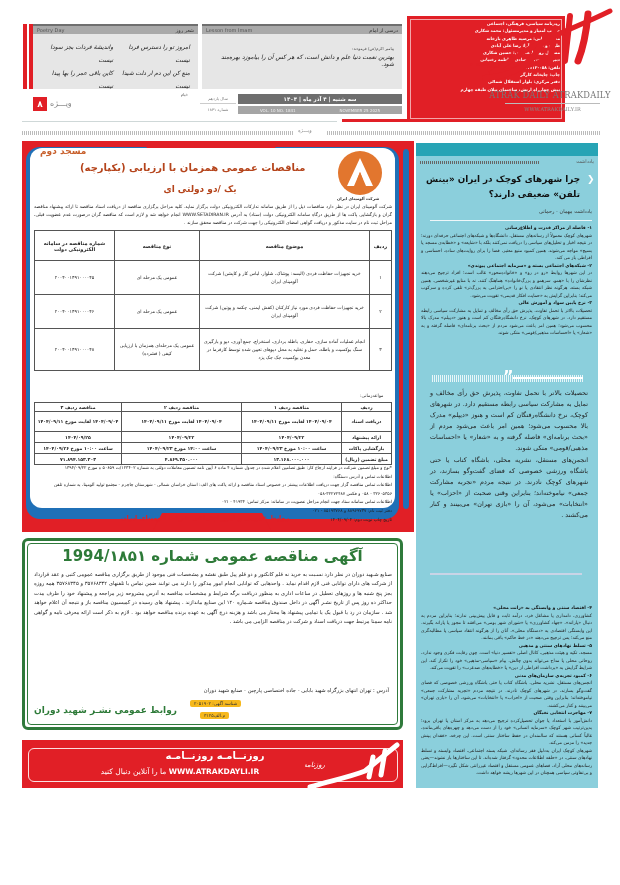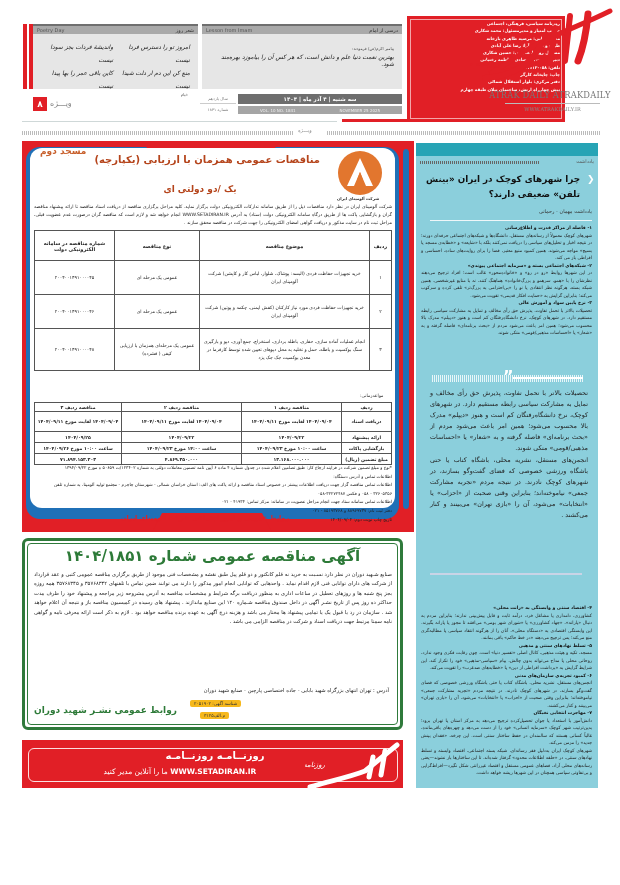--- a/index.html
+++ b/index.html
@@ -34,21 +34,21 @@
   .logo { left: 470px; top: 6px; width: 145px; height: 80px; }
   .logo-en { left: 485px; top: 90px; width: 130px; font-family: "DejaVu Serif", serif; font-size: 8.3px; color: #777; text-align: center; letter-spacing: 0.2px; }
   .logo-url { left: 505px; top: 103px; width: 95px; font-family: "DejaVu Serif", serif; font-size: 5px; color: #888; text-align: center; border-top: 1px solid #bbb; padding-top: 2px; }
 
   .hr-line { left: 22px; top: 121px; width: 315px; height: 1px; background: #cfd8d8; }
   .hr-red { left: 342px; top: 119px; width: 128px; height: 3px; background: #e11f26; }
   .dot-sep { top: 131px; height: 4px; background: repeating-linear-gradient(90deg, #bbb 0 1px, transparent 1px 2px); }
   .sep-label { left: 298px; top: 127px; font-size: 5px; color: #888; }
   .tender-inner { left: 30px; top: 148px; width: 365px; height: 360px; background: #fff; border-radius: 12px; direction: rtl; }
   .round-label { left: 40px; top: 146px; font-size: 9px; font-weight: bold; color: #c8602c; }
-  .tender-title { left: 80px; top: 154px; width: 240px; text-align: right; font-size: 10px; font-weight: bold; color: #b5441b; }
+  .tender-title { left: 80px; top: 162px; width: 240px; text-align: left; font-size: 10px; font-weight: bold; color: #b5441b; }
   .tender-sub { left: 80px; top: 184px; width: 240px; text-align: center; font-size: 9px; font-weight: bold; color: #b5441b; }
   .company-logo { left: 337px; top: 150px; width: 46px; height: 46px; }
   .company-name { left: 322px; top: 196px; width: 72px; text-align: center; font-size: 4px; font-weight: bold; color: #333; }
   .tender-intro { left: 34px; top: 203px; width: 358px; font-size: 4.6px; line-height: 8px; color: #222; text-align: justify; direction: rtl; }
 
   table.t1, table.t2 { position: absolute; border-collapse: collapse; direction: rtl; }
   table.t1 td, table.t1 th, table.t2 td, table.t2 th { border: 1px solid #555; text-align: center; vertical-align: middle; color: #222; }
   table.t1 { left: 34px; top: 230px; width: 358px; font-size: 4.6px; }
   table.t1 th { font-weight: bold; font-size: 5px; height: 30px; }
   table.t1 td { line-height: 8px; padding: 2px; }
@@ -256,33 +256,33 @@
   <div>اطلاعات تماس و آدرس دستگاه:</div>
   <div>اطلاعات تماس مناقصه گزار جهت دریافت اطلاعات بیشتر در خصوص اسناد مناقصه و ارائه پاکت های الف: استان خراسان شمالی - شهرستان جاجرم - مجتمع تولید آلومینا، به شماره تلفن ۳۲۶۰۵۳۵۶ - ۰۵۸ و فکس ۳۲۲۷۲۴۸۷-۰۵۸</div>
   <div>اطلاعات تماس سامانه ستاد جهت انجام مراحل عضویت در سامانه: مرکز تماس: ۴۱۹۳۴ - ۰۲۱</div>
   <div>دفتر ثبت نام: ۸۸۹۶۹۷۳۷ و ۸۵۱۹۳۷۶۸ - ۰۲۱</div>
   <div>تاریخ چاپ نوبت دوم: ۱۴۰۴/۰۹/۰۴</div>
 </div>
 <div class="abs pr-line">روابط عمومی و امور اجتماعی شرکت آلومینای ایران</div>
 
 <div class="abs t2-outer"></div>
 <div class="abs t2-inner"></div>
-<div class="abs ad2-title">آگهی مناقصه عمومی شماره ۱۴۰۴/۱۸۵۱</div>
+<div class="abs ad2-title">آگهی مناقصه عمومی شماره 1994/۱۸۵۱</div>
 <div class="abs ad2-body">صنایع شـهید دوران در نظر دارد نسـبت به خرید نه قلم کانکتور و دو قلم پیل طبق نقشه و مشخصات فنی موجود از طریق برگزاری مناقصه عمومی کتبی و عقد قرارداد از شرکت های دارای توانایی فنی لازم اقدام نماید . واحدهایی که توانایی انجام امور مذکور را دارند می توانند ضمن تماس با تلفنهای ۳۵۷۶۸۳۴۲ و ۳۵۷۶۸۳۴۵ همه روزه بجز پنج شنبه ها و روزهای تعطیل در ساعات اداری به منظور دریافت برگه شرایط و مشخصات مناقصه به آدرس مشروحه زیر مراجعه و پیشنهاد خود را ظرف مدت حداکثر ده روز پس از تاریخ نشـر آگهی در داخل صندوق مناقصه شـماره ۱۲۰ این صنایع بیاندازند . پیشنهاد های رسیده در کمیسیون مناقصه باز و نتیجه آن اعلام خواهد شد . سازمان در رد یا قبول یک یا تمامی پیشنهاد ها مختار می باشد و هزینه درج آگهی به عهده برنده مناقصه خواهد بود . لازم به ذکر است ارائه معرفی نامه و گواهی نامه سمتا مرتبط جهت دریافت اسناد و شرکت در مناقصه الزامی می باشد .</div>
 <div class="abs ad2-address">آدرس : تهران انتهای بزرگراه شهید بابایی - جاده اختصاصی پارچین - صنایع شهید دوران</div>
 <div class="abs ad-id">شناسه آگهی: ۲۰۵۱۹۰۲</div>
 <div class="abs ad-num">م.الف۳۱۲۵</div>
 <div class="abs ad2-pr">روابط عمومی نشـر شهید دوران</div>
 
 <div class="abs footer-banner"></div>
 <div class="abs footer-frame"></div>
 <div class="abs footer-title">روزنــامـه روزنــامـه</div>
 <div class="abs footer-url">
-  <b>WWW.SETADIRAN.IR</b>
-  <span>ما را آنلاین مدیر کنید</span>
+  <b>WWW.ATRAKDAYLI.IR</b>
+  <span>ما را آنلاین دنبال کنید</span>
 </div>
 <svg class="abs footer-logo" viewBox="0 0 95 47">
   <path d="M5 46 C 25 40, 45 36, 60 30 L 92 4" stroke="#fff" stroke-width="5" fill="none" stroke-linecap="round"></path>
   <path d="M80 10 L 76 34 M 68 16 L 64 36" stroke="#fff" stroke-width="5" fill="none" stroke-linecap="round"></path>
   <text x="20" y="26" font-size="7" fill="#fff" font-family="DejaVu Serif, serif" font-style="italic">روزنامه</text>
 </svg>
 
 <svg class="abs blue-edge" viewBox="0 0 11 391">
   <rect x="0" y="0" width="11" height="391" fill="#e11f26"></rect>
   <rect x="0" y="8" width="6" height="360" rx="4" fill="#1f70b7"></rect>

